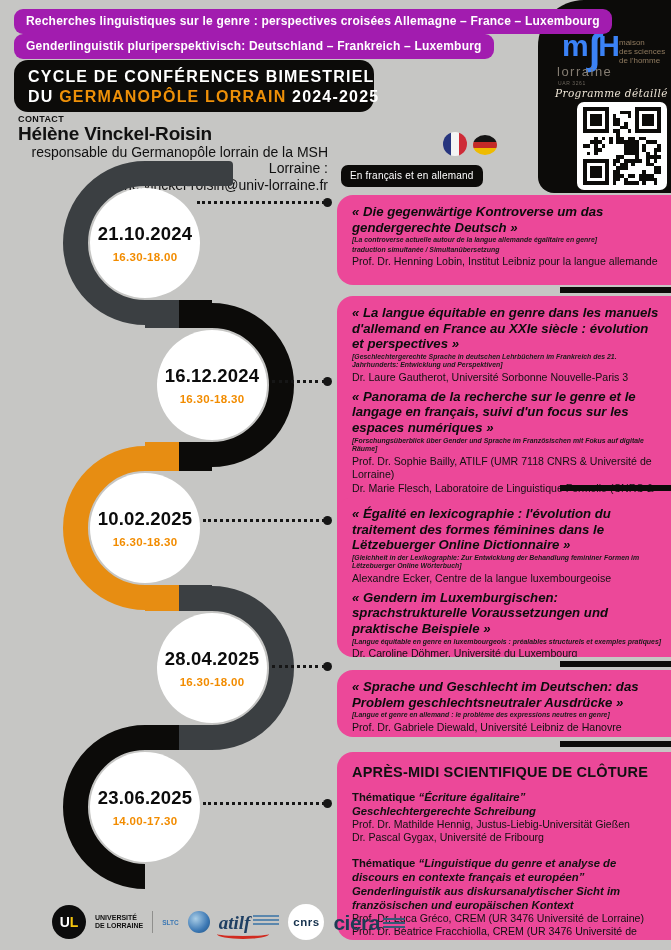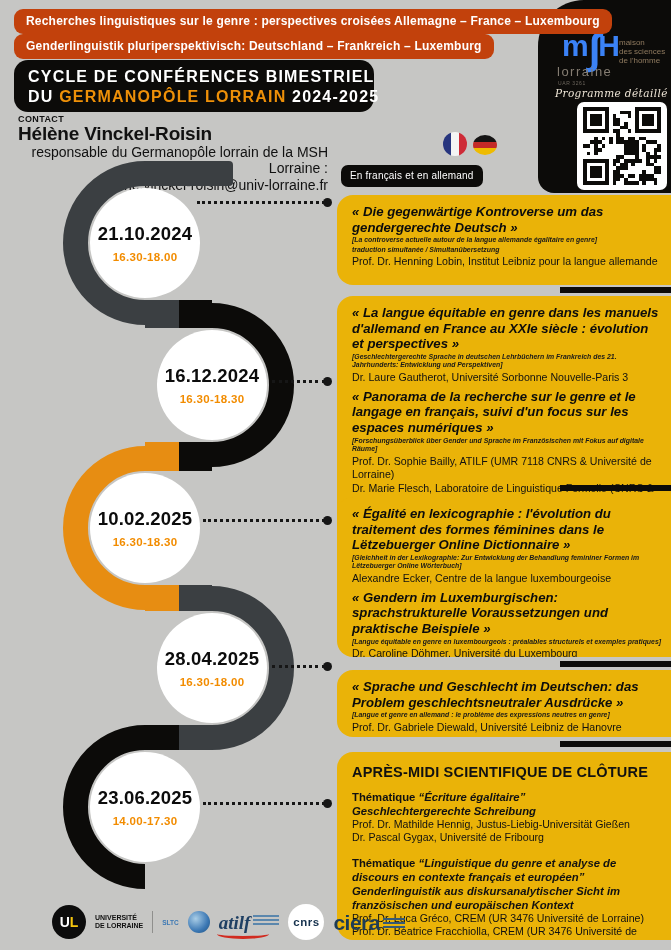--- a/index.html
+++ b/index.html
@@ -6,21 +6,21 @@
   .poster{
     position:relative;width:671px;height:950px;margin:0 auto;
     background:#c6c6c4;overflow:hidden;
     font-family:"Liberation Sans",sans-serif;color:#111;
   }
   .poster *{box-sizing:border-box;}
 
   
   .pill{
     position:absolute;left:14px;display:inline-block;
-    background:#c2410c;color:#fff;font-weight:bold;font-size:12px;
+    background:#a21caf;color:#fff;font-weight:bold;font-size:12px;
     padding:5px 12px 6px;border-radius:9px;white-space:nowrap;letter-spacing:.2px;
   }
   .pill1{top:9px;}
   .pill2{top:34px;}
 
   
   .title-box{
     position:absolute;left:14px;top:60px;width:360px;height:52px;
     background:#0c0b09;border-radius:14px;padding:7px 14px 0;
   }
@@ -106,21 +106,21 @@
     content:"";position:absolute;right:-7px;top:-6px;width:9px;height:9px;border-radius:50%;background:#161616;
   }
   .n1{left:197px;top:201px;width:128px;}
   .n2{left:272px;top:380px;width:53px;}
   .n3{left:203px;top:519px;width:122px;}
   .n4{left:272px;top:665px;width:53px;}
   .n5{left:203px;top:802px;width:122px;}
 
   
   .card{
-    position:absolute;left:337px;width:334px;background:#eab308;
+    position:absolute;left:337px;width:334px;background:#ec4899;
     border-radius:16px 0 0 16px;padding:9px 8px 8px 15px;overflow:hidden;z-index:2;
   }
   #card0{top:195px;height:90px;}
   #card1{top:296px;height:231px;}
   #card2{top:497px;height:160px;}
   #card3{top:670px;height:67px;}
   #card4{top:752px;height:188px;}
   .gapbar{position:absolute;left:560px;width:111px;height:6px;background:#0c0b09;z-index:3;}
   .g1{top:287px;} .g2{top:485px;} .g3{top:661px;} .g4{top:741px;}
 

